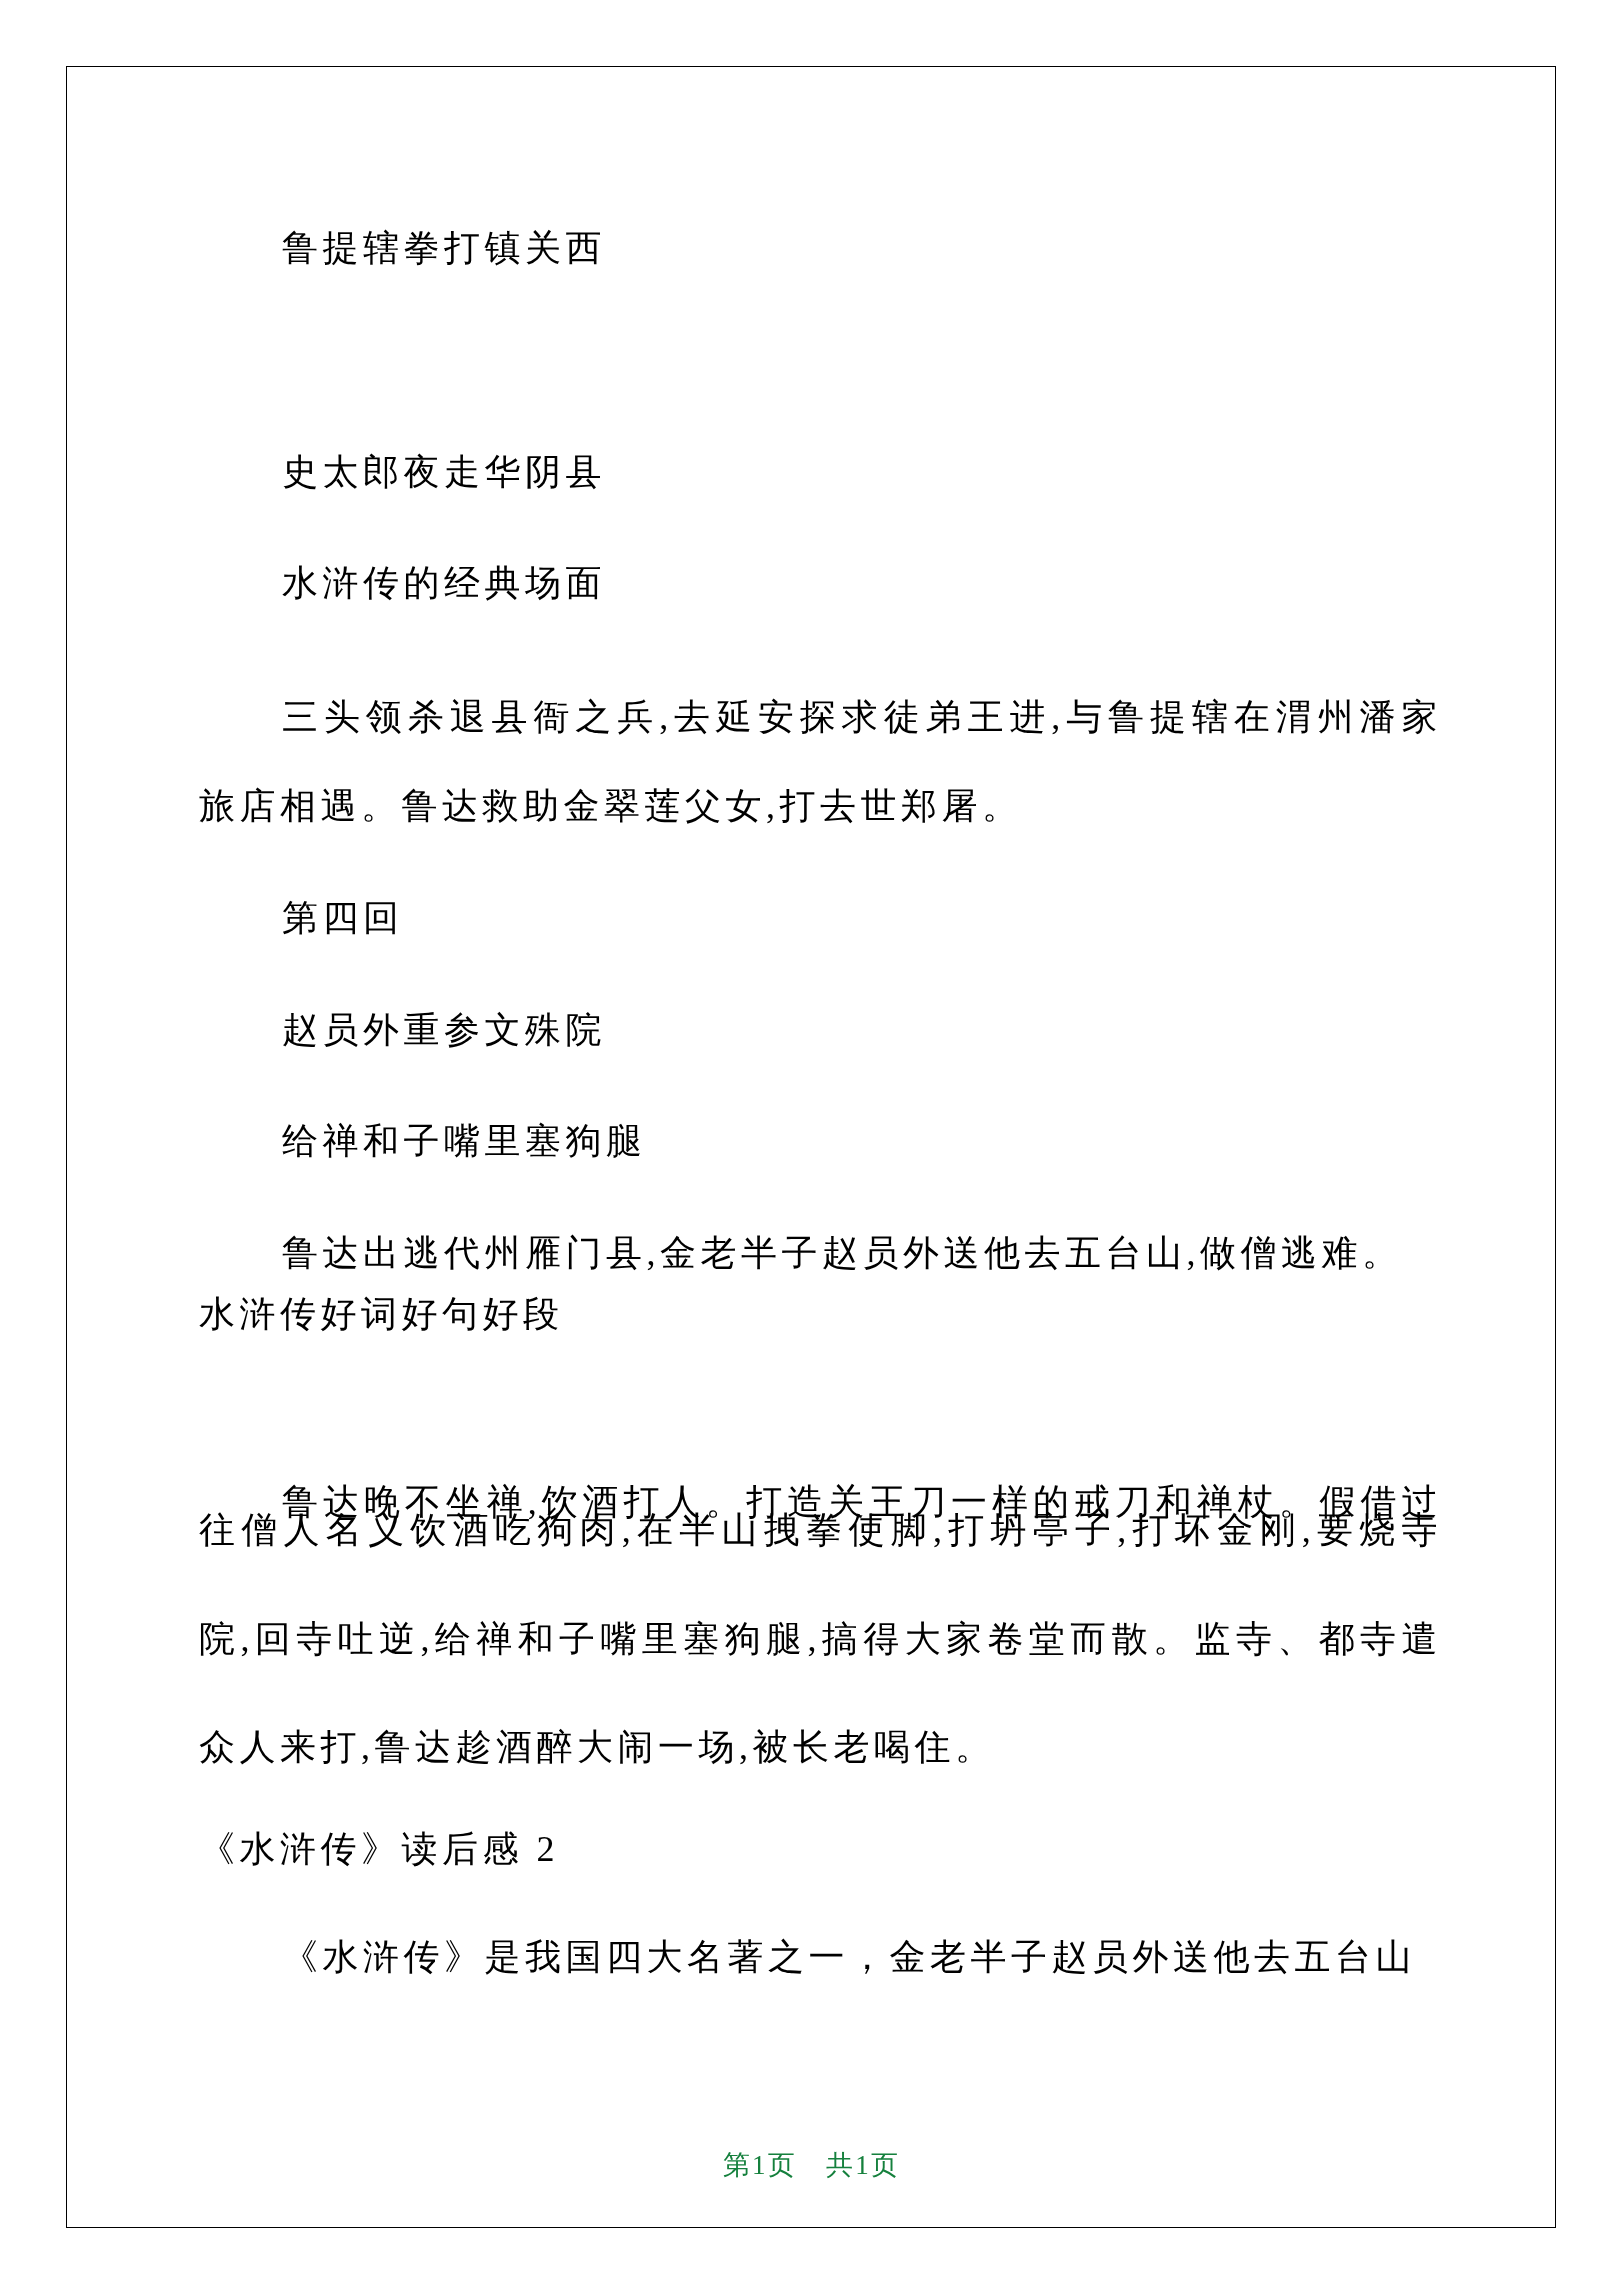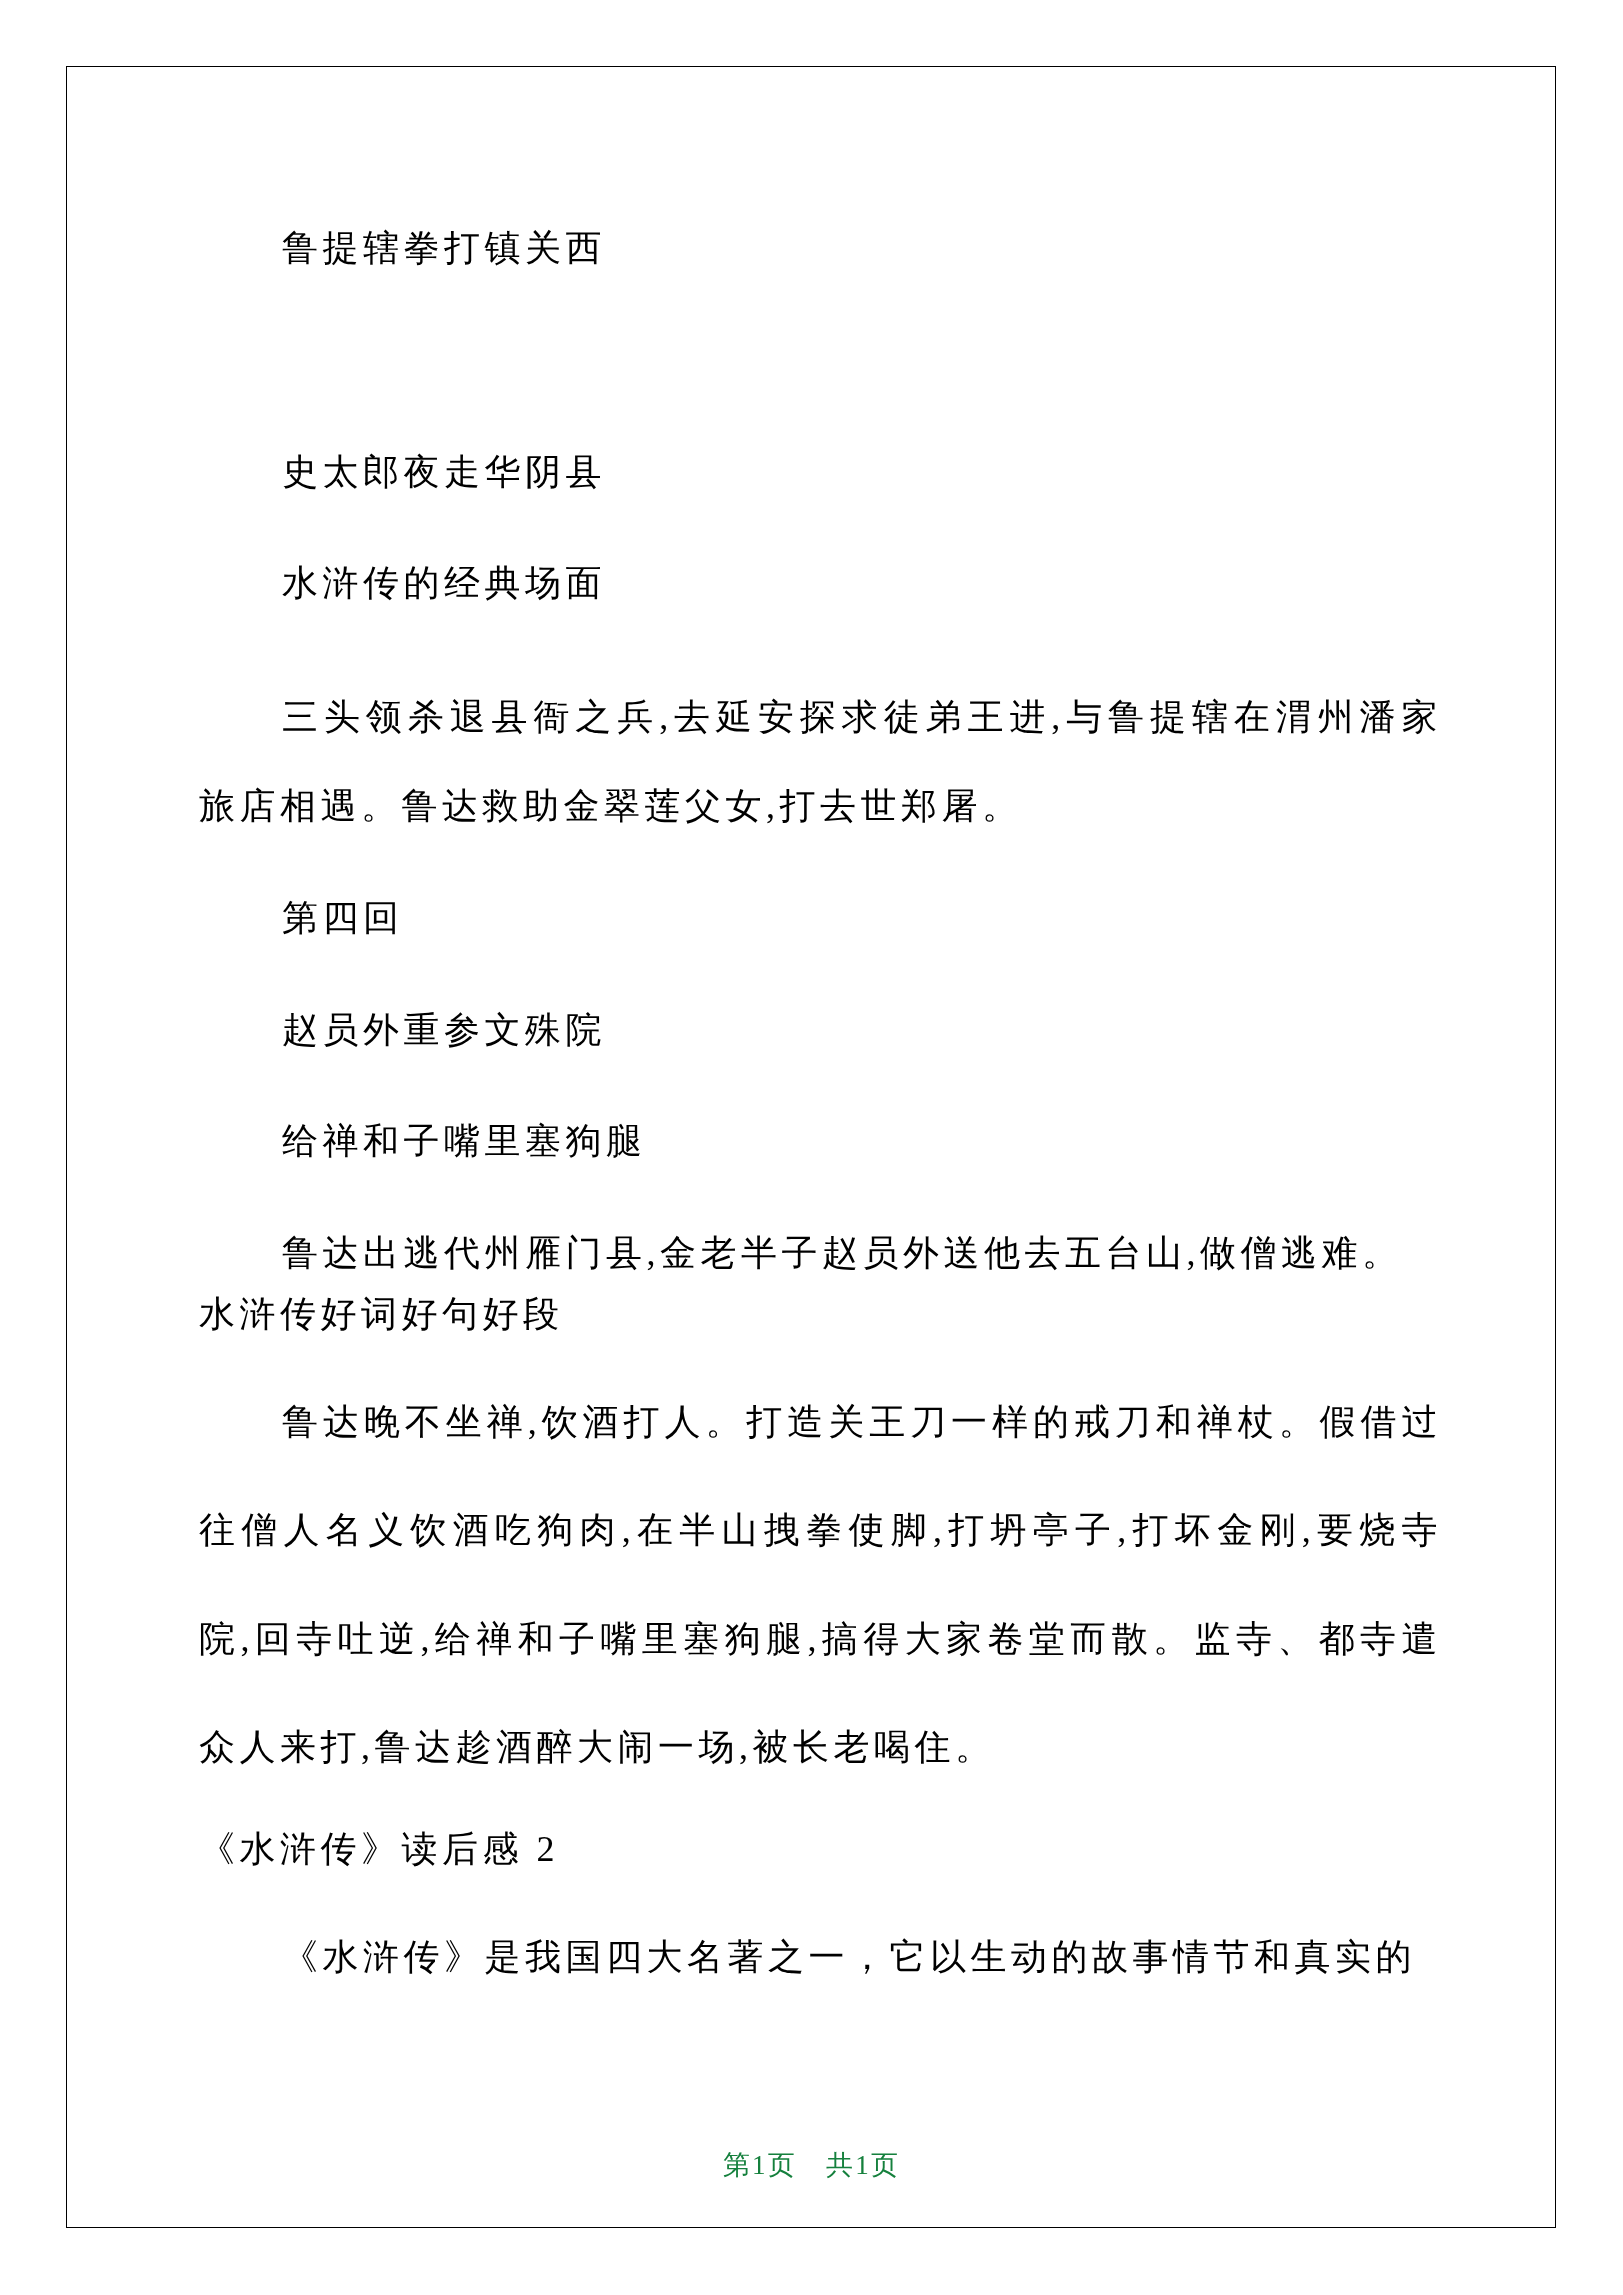--- a/index.html
+++ b/index.html
@@ -45,25 +45,25 @@
   <div class="line indent" style="top: 192px;">鲁提辖拳打镇关西</div>
       <div class="line indent" style="top: 416px;">史太郎夜走华阴县</div>
       <div class="line indent" style="top: 527px;">水浒传的经典场面</div>
       <div class="line indent justify" style="top: 661px;">三头领杀退县衙之兵,去延安探求徒弟王进,与鲁提辖在渭州潘家</div>
       <div class="line" style="top: 750px;">旅店相遇。鲁达救助金翠莲父女,打去世郑屠。</div>
       <div class="line indent" style="top: 862px;">第四回</div>
       <div class="line indent" style="top: 974px;">赵员外重参文殊院</div>
       <div class="line indent" style="top: 1085px;">给禅和子嘴里塞狗腿</div>
       <div class="line indent" style="top: 1197px;">鲁达出逃代州雁门县,金老半子赵员外送他去五台山,做僧逃难。</div>
       <div class="line" style="top: 1258px;">水浒传好词好句好段</div>
-      <div class="line indent justify" style="top: 1366px;">鲁达晚不坐禅,饮酒打人。打造关王刀一样的戒刀和禅杖。假借过</div>
+      <div class="line indent justify" style="top: 1446px;">鲁达晚不坐禅,饮酒打人。打造关王刀一样的戒刀和禅杖。假借过</div>
       <div class="line justify" style="top: 1474px;">往僧人名义饮酒吃狗肉,在半山拽拳使脚,打坍亭子,打坏金刚,要烧寺</div>
       <div class="line justify" style="top: 1583px;">院,回寺吐逆,给禅和子嘴里塞狗腿,搞得大家卷堂而散。监寺、都寺遣</div>
       <div class="line" style="top: 1691px;">众人来打,鲁达趁酒醉大闹一场,被长老喝住。</div>
       <div class="line" style="top: 1793px;">《水浒传》读后感 2</div>
-      <div class="line indent" style="top: 1901px;">《水浒传》是我国四大名著之一，它以生动的故事情节和真实的</div>
+      <div class="line indent" style="top: 1901px;">《水浒传》是我国四大名著之一，金老半子赵员外送他去五台山</div>
     </div>
 
   <div class="footer">
     <span class="pageno">第1页</span><span class="total">共1页</span>
   </div>
 </div>
 
 
 </body></html>

